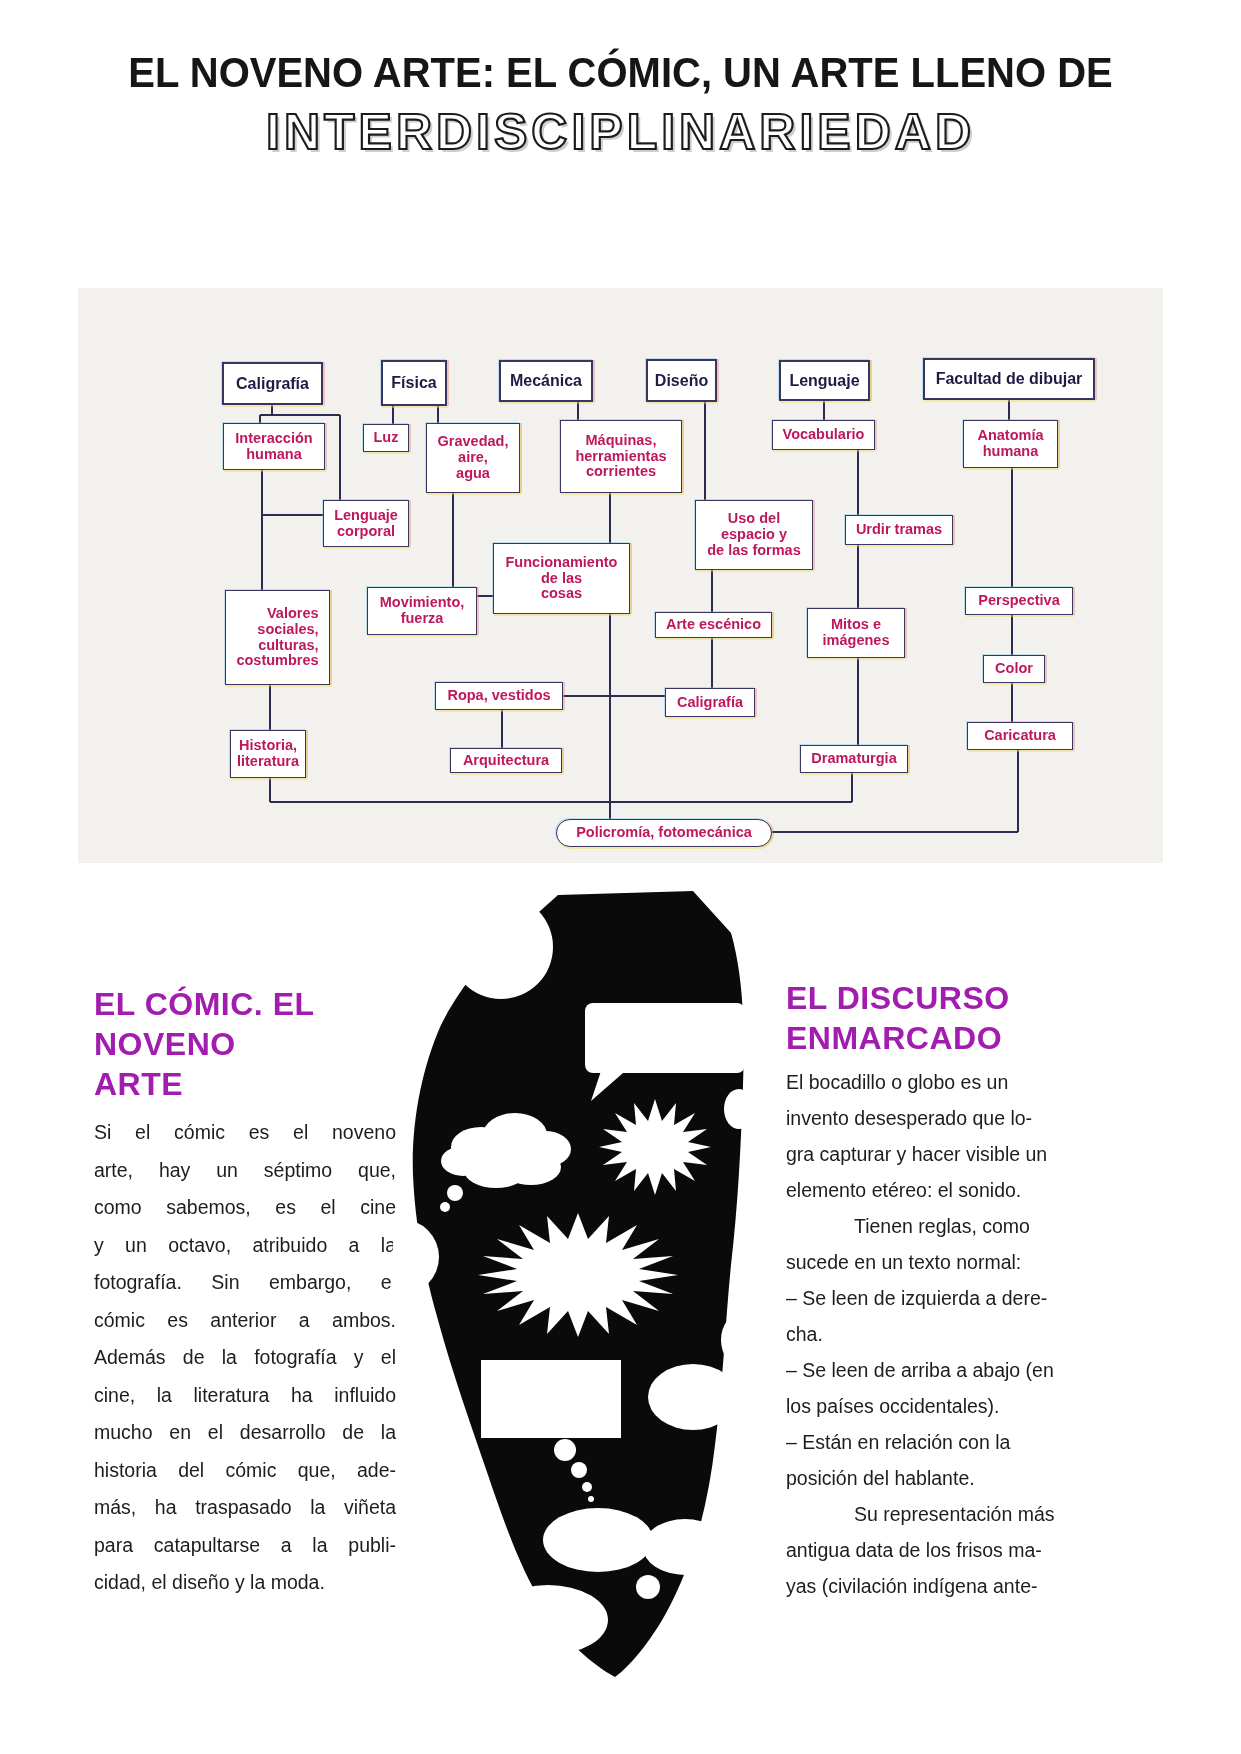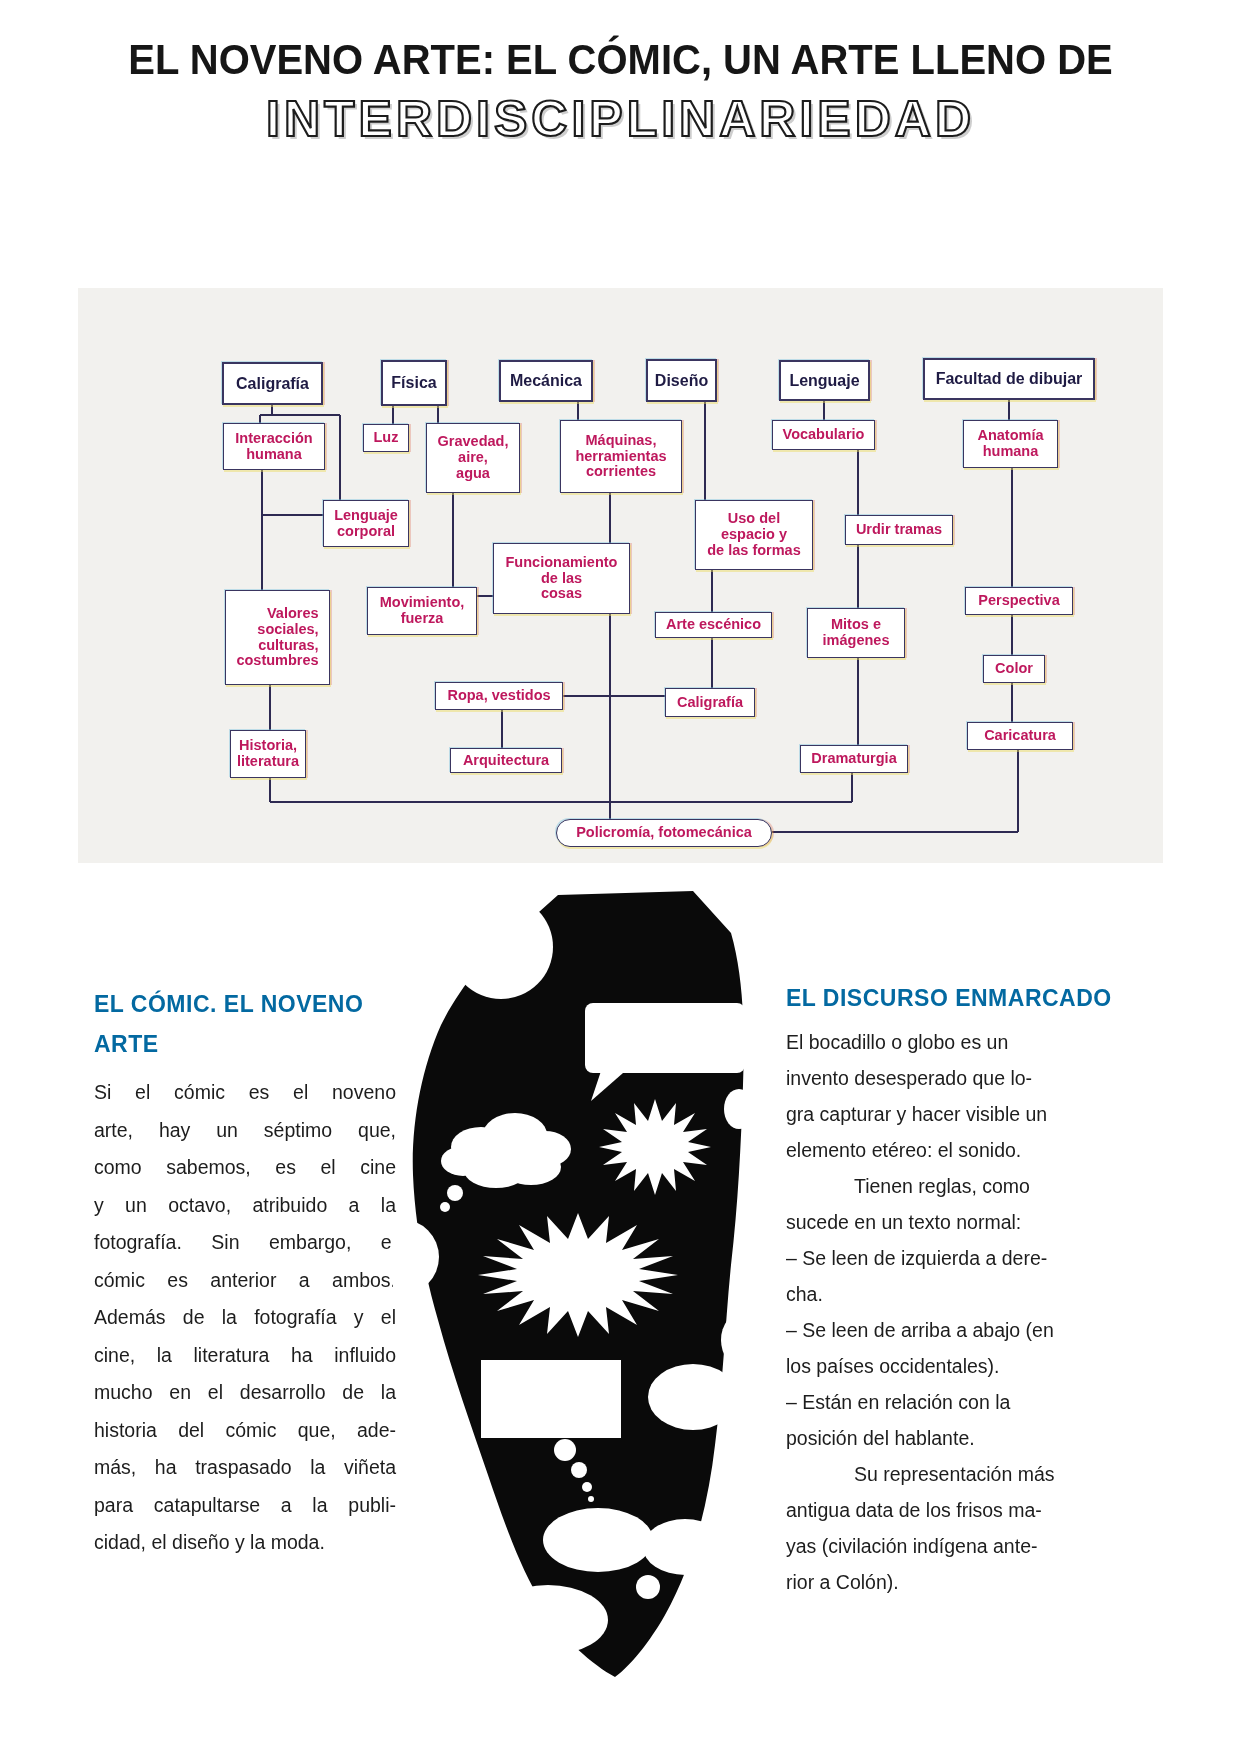--- a/index.html
+++ b/index.html
@@ -1,20 +1,20 @@
 <!DOCTYPE html>
 <html><head>
 <meta charset="utf-8">
 <style>
   html,body{margin:0;padding:0;background:#ffffff;}
   #page{position:relative;width:1241px;height:1754px;background:#ffffff;overflow:hidden;
         font-family:"Liberation Sans", sans-serif;}
 
   
-  #title-block{position:absolute;top:37px;left:0;width:100%;text-align:center;}
+  #title-block{position:absolute;top:50px;left:0;width:100%;text-align:center;}
   #main-title{font-size:40px;font-weight:800;color:#161616;letter-spacing:0px;
               transform:scaleY(1.08);white-space:nowrap;}
   #outline-title{margin-top:8px;font-size:50px;font-weight:800;color:#ffffff;
               letter-spacing:4px;-webkit-text-stroke:2.2px #1c1c1c;
               text-shadow:3px 3px 0 rgba(60,60,60,.25);white-space:nowrap;}
 
   
   #diagram-panel{position:absolute;left:78px;top:288px;width:1085px;height:575px;
                  background:#f2f1ee;}
   #connector-svg{position:absolute;left:0;top:0;width:1085px;height:575px;}
@@ -22,21 +22,21 @@
            border:1.6px solid #3a3560;color:#be185d;font-weight:700;
            font-size:14.5px;line-height:1.1;display:flex;align-items:center;
            justify-content:center;text-align:center;white-space:pre-line;
            box-shadow:1px 2px 0 rgba(235,220,90,.45), -1px -1px 0 rgba(110,190,220,.4), 2px 0 0 rgba(220,90,70,.28);}
   .dg-header{border-width:2.4px;font-size:16px;color:#1f1b44;}
 
   
   .article{position:absolute;color:#1d1d1d;}
   #article-left{left:94px;top:984px;width:302px;}
   #article-right{left:786px;top:978px;width:372px;}
-  .art-title{font-size:23px;font-weight:700;letter-spacing:.5px;line-height:40px;color:#0369a1;}
+  .art-title{font-size:32px;font-weight:700;letter-spacing:.5px;line-height:40px;color:#a21caf;}
   #article-left .art-body{margin-top:10px;}
   #article-right .art-body{margin-top:6px;}
   .art-line{font-size:19.5px;line-height:37.5px;}
   #article-right .art-line{line-height:36px;}
   .art-line.just{text-align:justify;text-align-last:justify;}
   .art-line.just.last{text-align-last:left;}
   .art-line.indent{padding-left:68px;}
 
   
   #balloon-figure{position:absolute;left:393px;top:885px;}
@@ -166,21 +166,20 @@
         <div class="art-line">sucede en un texto normal:</div>
         <div class="art-line">– Se leen de izquierda a dere-</div>
         <div class="art-line">cha.</div>
         <div class="art-line">– Se leen de arriba a abajo (en</div>
         <div class="art-line">los países occidentales).</div>
         <div class="art-line">– Están en relación con la</div>
         <div class="art-line">posición del hablante.</div>
         <div class="art-line indent">Su representación más</div>
         <div class="art-line">antigua data de los frisos ma-</div>
         <div class="art-line">yas (civilación indígena ante-</div>
-        <div class="art-line">rior a Colón).</div>
       </div>
   </div>
 
   <svg id="balloon-figure" width="354" height="805" viewBox="0 0 354 805">
     <path fill="#0a0a0a" d="M 118,52
       L 165,10 L 300,6 L 338,48
       C 350,90 352,140 350,200
       C 348,260 345,320 338,380
       C 332,440 330,500 322,560
       C 315,620 300,680 272,730

